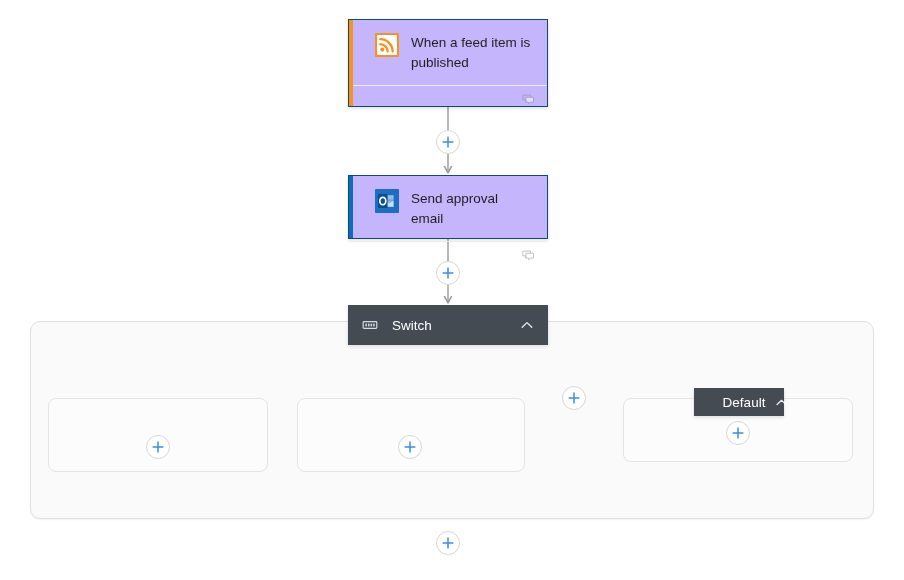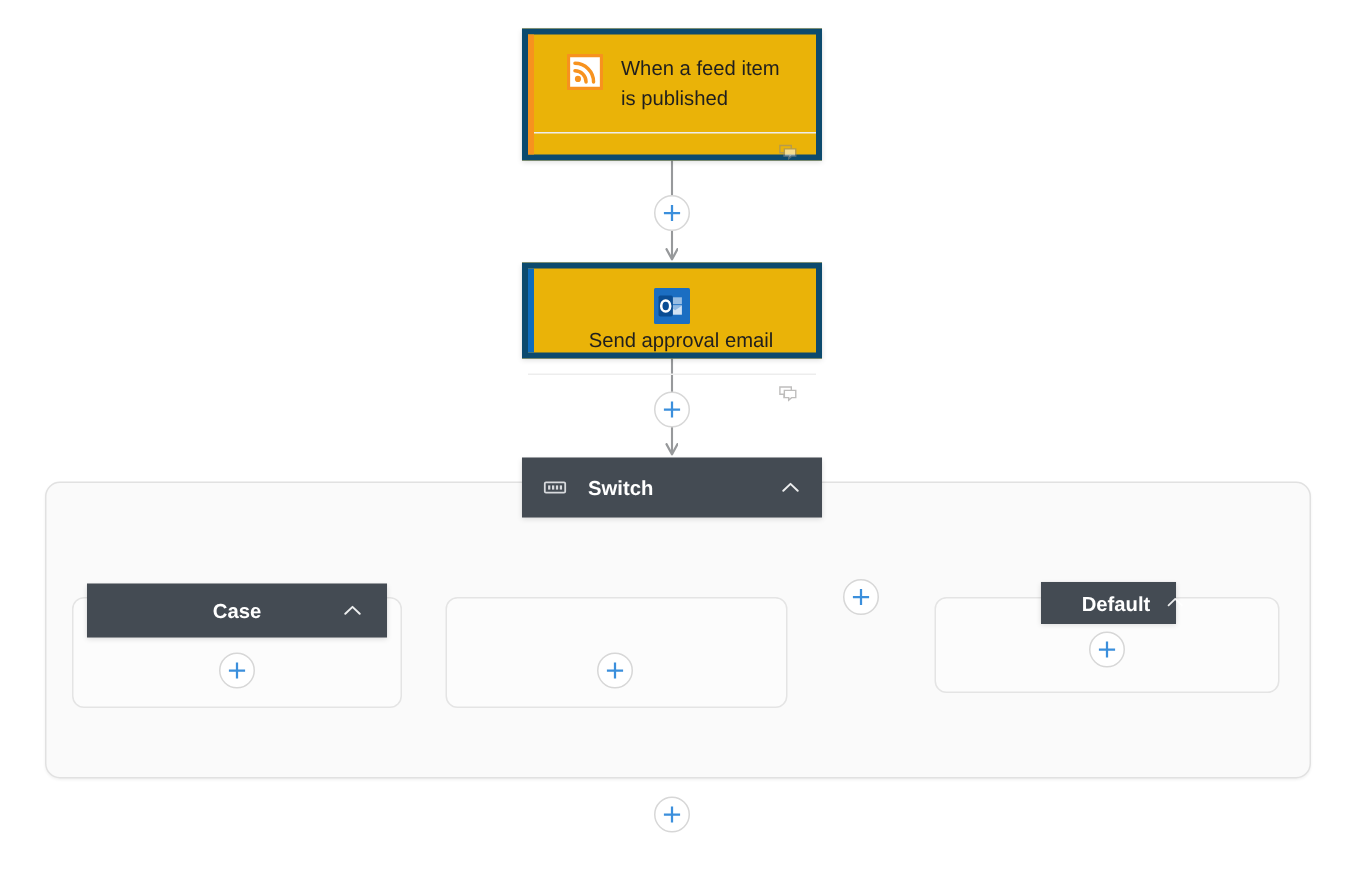--- a/index.html
+++ b/index.html
@@ -46,22 +46,22 @@
     background: #fcfcfc;
     border: 1px solid #e4e4e4;
     border-radius: 8px;
     z-index: 3;
   }
 
   
   .card {
     position: absolute;
     box-sizing: border-box;
-    background: #eab308;
-    border: 4px solid #0c4a6e;
+    background: #c4b5fd;
+    border: 1px solid #0c4a6e;
     box-shadow: 0 1.6px 3.6px rgba(0,0,0,0.13), 0 0.3px 0.9px rgba(0,0,0,0.10);
     z-index: 4;
     display: flex;
     flex-direction: column;
   }
   .card .accent {
     position: absolute;
     left: 0;
     top: 0;
     bottom: 0;
@@ -114,21 +114,21 @@
     box-shadow: 0 1.6px 3.6px rgba(0,0,0,0.13), 0 0.3px 0.9px rgba(0,0,0,0.10);
   }
   .dark-head .dh-icon {
     flex: 0 0 auto;
     width: 16px;
     height: 16px;
     margin-left: 14px;
   }
   .dark-head .dh-label {
     font-size: 13.5px;
-    font-weight: 700;
+    font-weight: 400;
     color: #ffffff;
     white-space: nowrap;
   }
   .dark-head .dh-chev {
     flex: 0 0 auto;
     width: 14px;
     height: 14px;
     opacity: 0.9;
   }
   
@@ -205,21 +205,21 @@
         <svg width="13" height="13" viewBox="0 0 14 14" xmlns="http://www.w3.org/2000/svg">
           <path d="M1,2.2 h8.2 v5.2 h-3.2 l-2.0,1.8 v-1.8 h-3 z" fill="none" stroke="#8a8886" stroke-width="1"></path>
           <path d="M4.2,4.6 h8.2 v5.2 h-3.0 l-2.1,1.9 v-1.9 h-3.1 z" fill="#ffffff" stroke="#8a8886" stroke-width="1"></path>
         </svg>
       </span>
     </div>
   </div>
 
   <div class="card" style="left:348px; top:175px; width:200px; height:64px;">
     <div class="accent" style="background:#0f6cbd;"></div>
-    <div class="card-head" style="align-items:center;flex-direction:column;">
+    <div class="card-head" style="">
       <span class="card-icon">
         <svg width="24" height="24" viewBox="0 0 24 24" xmlns="http://www.w3.org/2000/svg">
           <rect x="0" y="0" width="24" height="24" rx="1" fill="#1b6ec2"></rect>
           <rect x="9.6" y="6.2" width="9.0" height="4.6" fill="#ffffff" opacity="0.55"></rect>
           <rect x="9.6" y="11.4" width="9.0" height="6.4" fill="#ffffff" opacity="0.8"></rect>
           <path d="M9.6,11.4 h9.0 v0.4 l-4.5,3.0 l-4.5,-3.0 z" fill="#1b6ec2" opacity="0.35"></path>
           <rect x="3.0" y="5.0" width="9.6" height="14.0" rx="1.2" fill="#0a4d94"></rect>
           <ellipse cx="7.8" cy="12.0" rx="3.0" ry="3.7" fill="none" stroke="#ffffff" stroke-width="1.7"></ellipse>
         </svg>
       </span>
@@ -246,28 +246,20 @@
       </svg>
     </span>
     <span class="dh-label">Switch</span>
     <span class="dh-chev">
       <svg width="14" height="14" viewBox="0 0 14 14" xmlns="http://www.w3.org/2000/svg">
         <path d="M2.2,9.2 L7,4.6 L11.8,9.2" fill="none" stroke="#ffffff" stroke-width="1.3" stroke-linecap="round" stroke-linejoin="round"></path>
       </svg>
     </span>
   </div>
 
-  <div class="dark-head dh-case" style="left:58px; top:389px; width:200px; height:36px;">
-    <span class="dh-label">Case</span>
-    <span class="dh-chev">
-      <svg width="14" height="14" viewBox="0 0 14 14" xmlns="http://www.w3.org/2000/svg">
-        <path d="M2.2,9.2 L7,4.6 L11.8,9.2" fill="none" stroke="#ffffff" stroke-width="1.3" stroke-linecap="round" stroke-linejoin="round"></path>
-      </svg>
-    </span>
-  </div>
 
 
   <div class="dark-head dh-default" style="left:694px; top:388px; width:90px; height:28px;">
     <span class="dh-label">Default</span>
     <span class="dh-chev">
       <svg width="13" height="13" viewBox="0 0 14 14" xmlns="http://www.w3.org/2000/svg">
         <path d="M2.2,9.2 L7,4.6 L11.8,9.2" fill="none" stroke="#ffffff" stroke-width="1.3" stroke-linecap="round" stroke-linejoin="round"></path>
       </svg>
     </span>
   </div>

